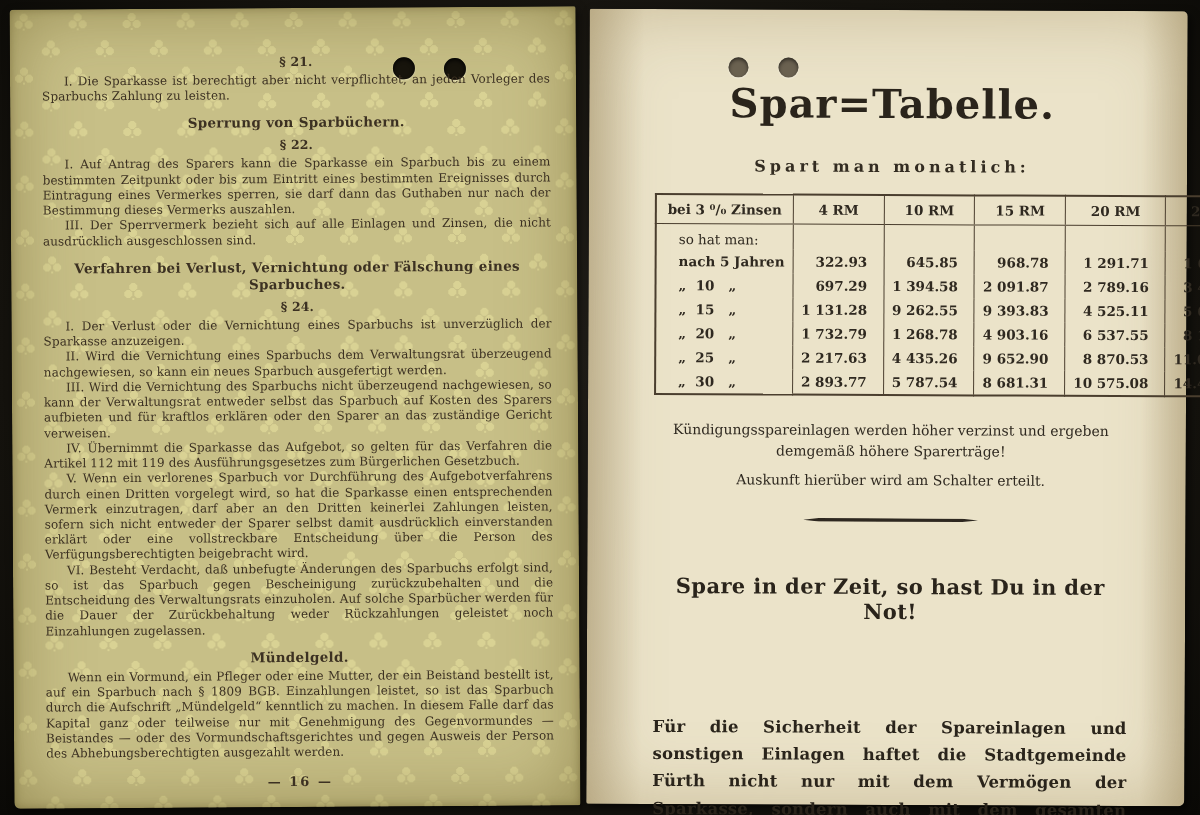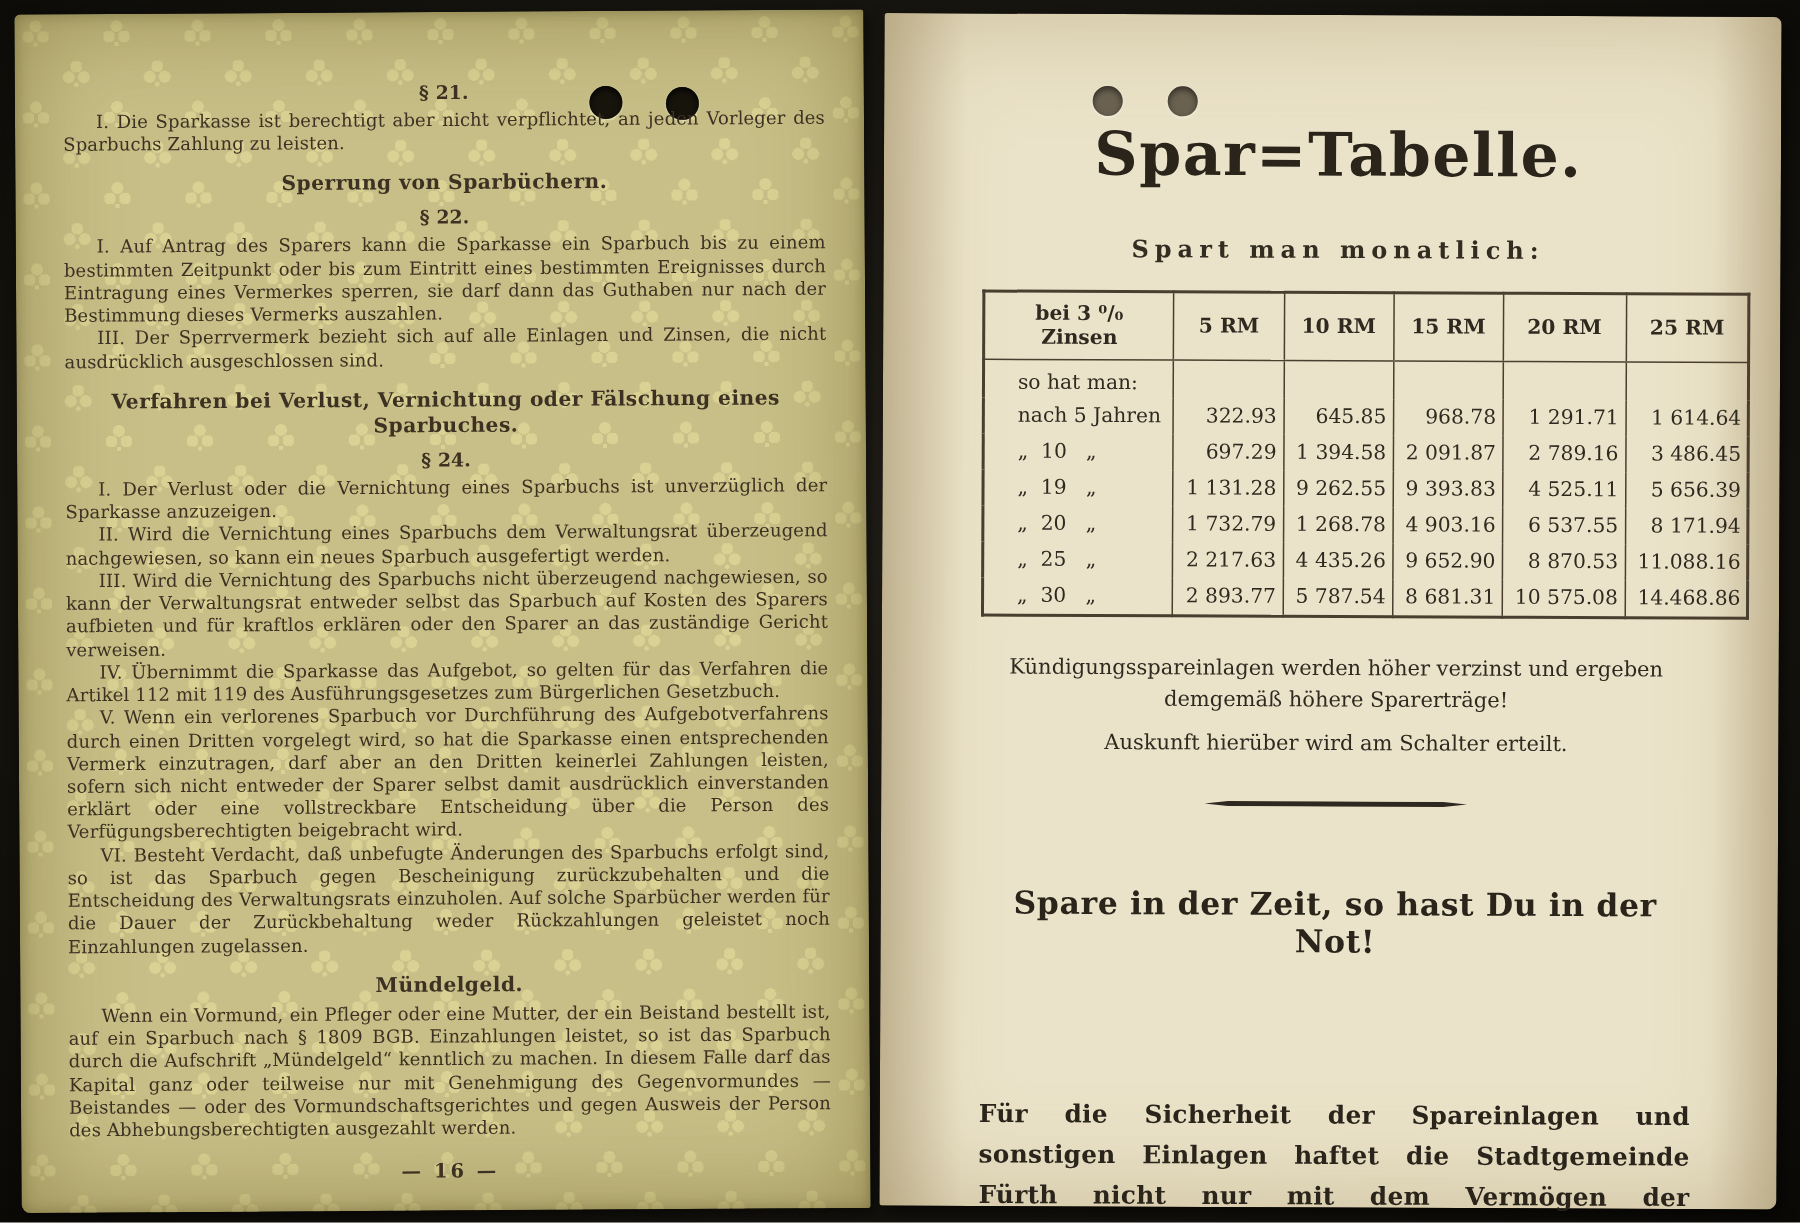--- a/index.html
+++ b/index.html
@@ -57,24 +57,24 @@
   }
   .spart-sub{
     text-align:center;font-size:16px;font-weight:bold;letter-spacing:4px;
     margin-top:30px;color:#332c21;
   }
   table.spar{
     margin:18px auto 0;border-collapse:collapse;width:468px;
     font-size:13.5px;color:#2f2920;
     border:2px solid #4a3e2e;
   }
-  table.spar th, table.spar td{border-left:1px solid #4a3e2e;padding:4px 8px;}
+  table.spar th, table.spar td{border-left:1px solid #4a3e2e;padding:4px 8px;font-weight:bold;}
   table.spar th:first-child, table.spar td:first-child{border-left:none;}
   table.spar thead th{border-bottom:1px solid #4a3e2e;font-weight:bold;text-align:center;padding:6px 6px;}
-  table.spar td.num{text-align:right;white-space:nowrap;padding-right:4px;}
+  table.spar td.num{text-align:right;white-space:nowrap;padding-right:16px;}
   table.spar td.label{white-space:pre;padding-left:22px;}
   tr.subrow td{padding-top:7px;padding-bottom:2px;font-weight:normal;}
   .note{ text-align:center;font-size:14px;line-height:1.5;margin-top:24px;}
   .note2{text-align:center;font-size:14px;margin-top:10px;}
   .swell-rule{
     width:175px;height:4px;margin:30px auto 0;background:#2e2820;
     clip-path:polygon(0 50%, 9% 8%, 91% 8%, 100% 50%, 91% 92%, 9% 92%);
   }
   .slogan{text-align:center;font-size:21px;font-weight:bold;margin-top:52px;letter-spacing:.4px;color:#2a241b;}
   .guarantee{
@@ -126,21 +126,21 @@
     <div class="hole hole-gray" style="left:189px;top:48px;width:20px;height:20px;"></div>
 
     <div class="right-content">
       <h1 class="spar-title">Spar=Tabelle.</h1>
       <div class="spart-sub">Spart man monatlich:</div>
 
       <table class="spar">
         <thead>
           <tr>
             <th>bei 3 ⁰/₀ Zinsen</th>
-            <th>5 RM</th>
+            <th>4 RM</th>
             <th>10 RM</th>
             <th>15 RM</th>
             <th>20 RM</th>
             <th>25 RM</th>
           </tr>
         </thead>
         <tbody>
           <tr class="subrow">
             <td class="label">so hat man:</td>
             <td></td>
@@ -159,21 +159,21 @@
           </tr>
           <tr>
             <td class="label">„  10   „</td>
             <td class="num">697.29</td>
             <td class="num">1 394.58</td>
             <td class="num">2 091.87</td>
             <td class="num">2 789.16</td>
             <td class="num">3 486.45</td>
           </tr>
           <tr>
-            <td class="label">„  19   „</td>
+            <td class="label">„  15   „</td>
             <td class="num">1 131.28</td>
             <td class="num">9 262.55</td>
             <td class="num">9 393.83</td>
             <td class="num">4 525.11</td>
             <td class="num">5 656.39</td>
           </tr>
           <tr>
             <td class="label">„  20   „</td>
             <td class="num">1 732.79</td>
             <td class="num">1 268.78</td>

